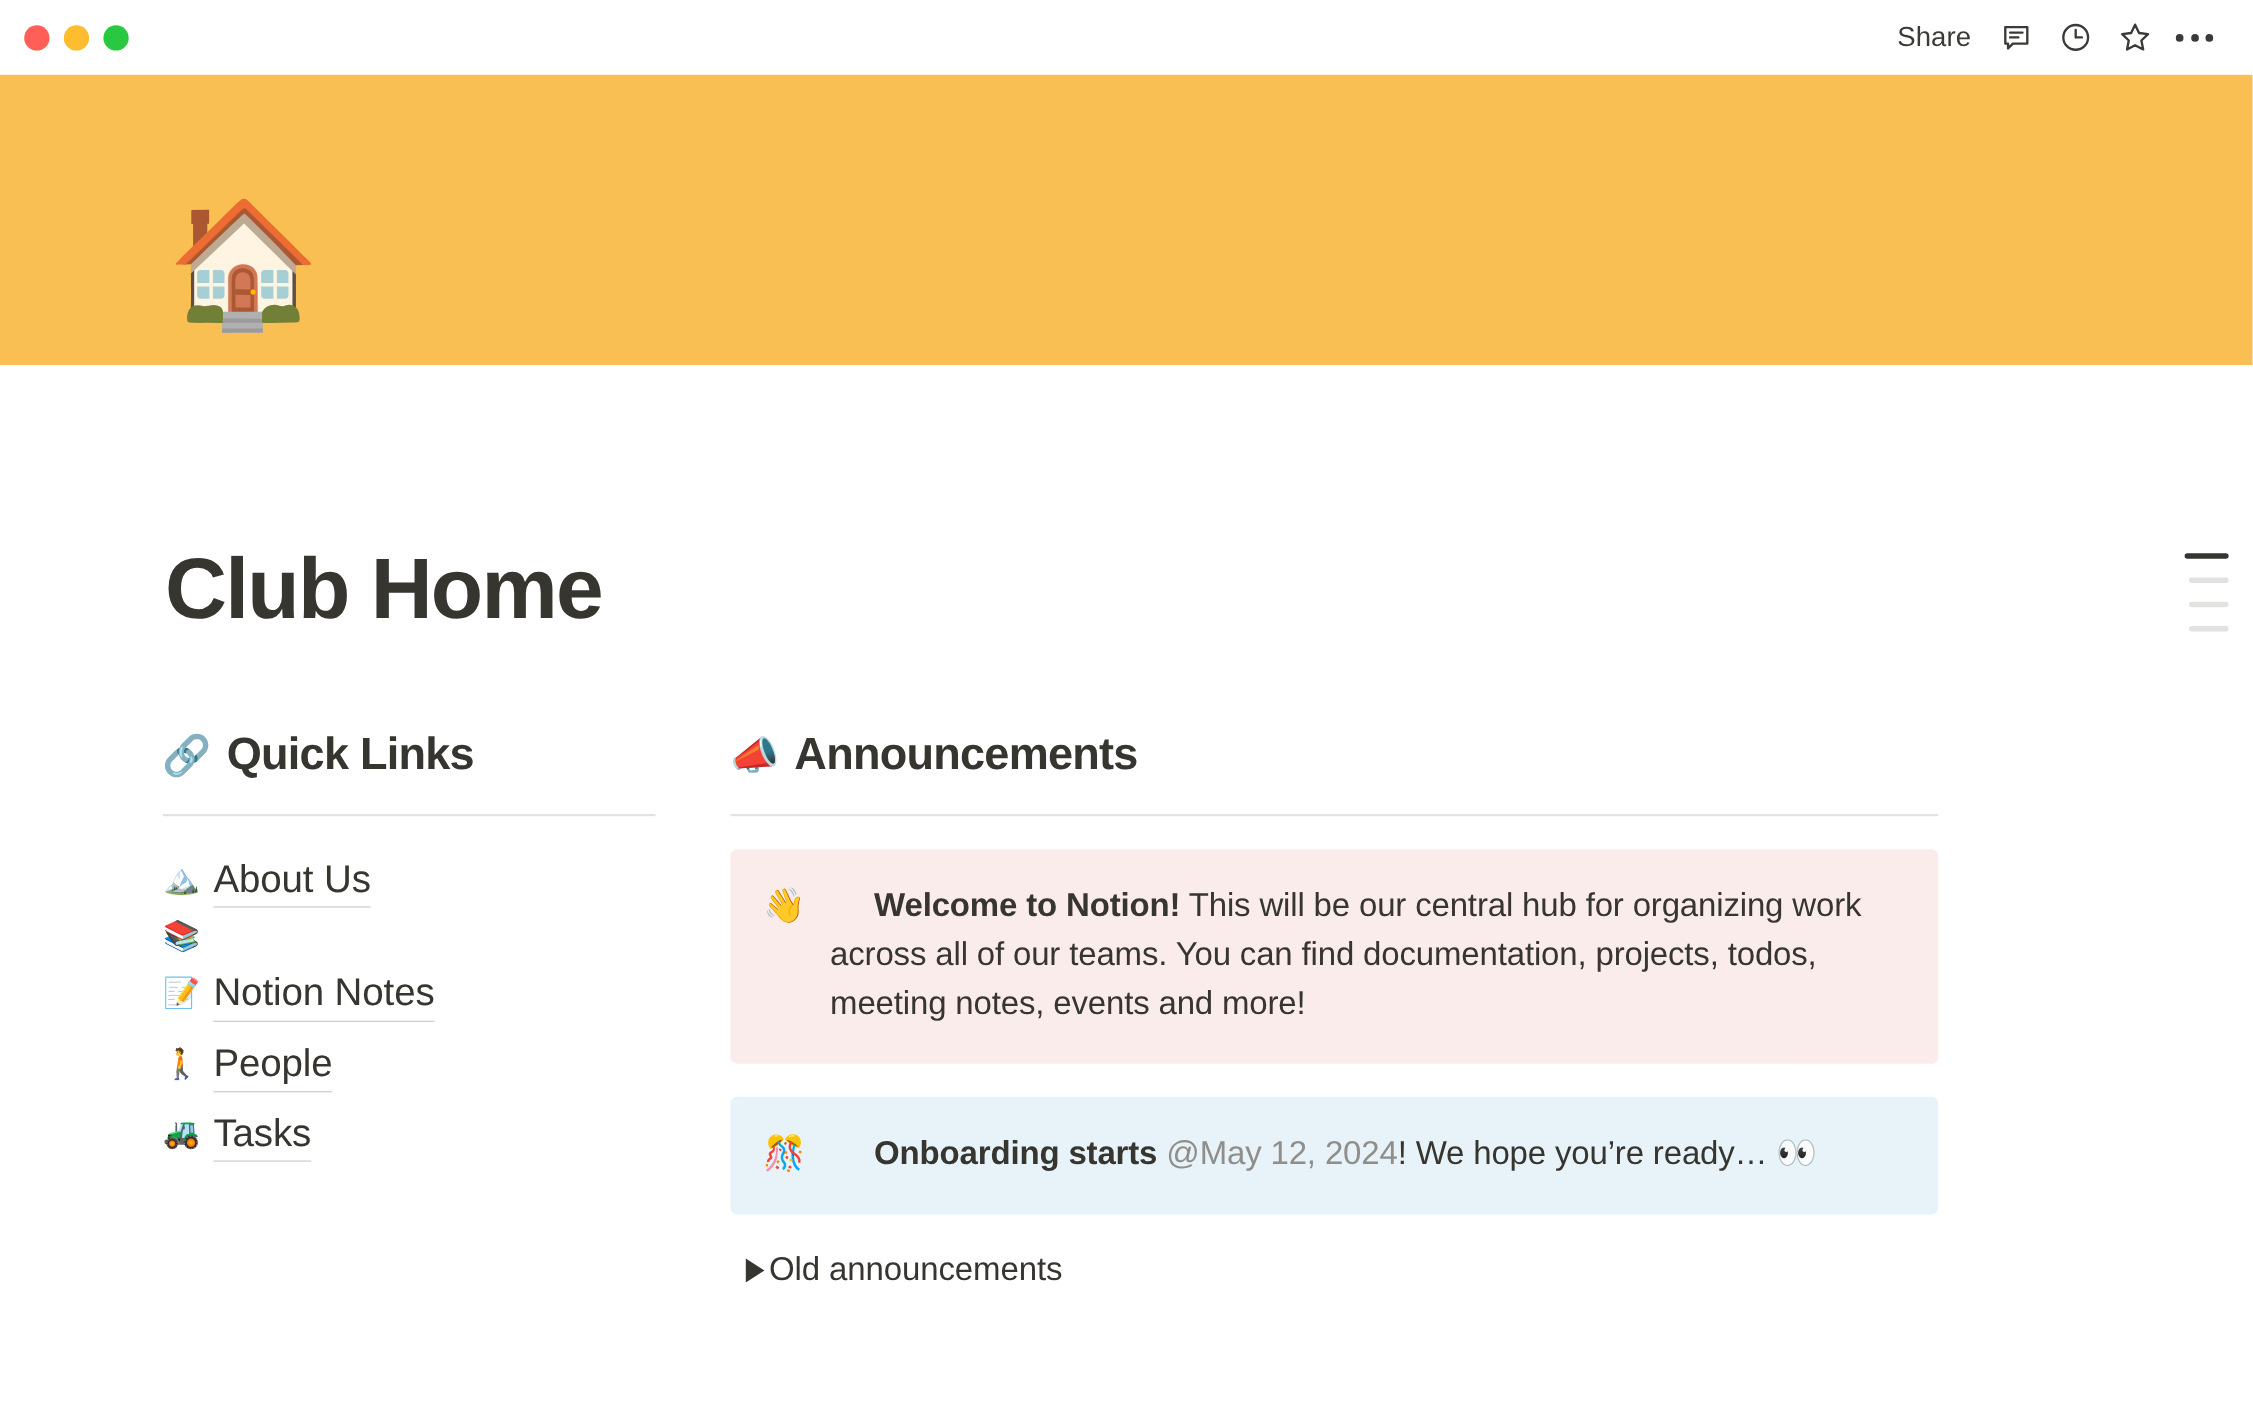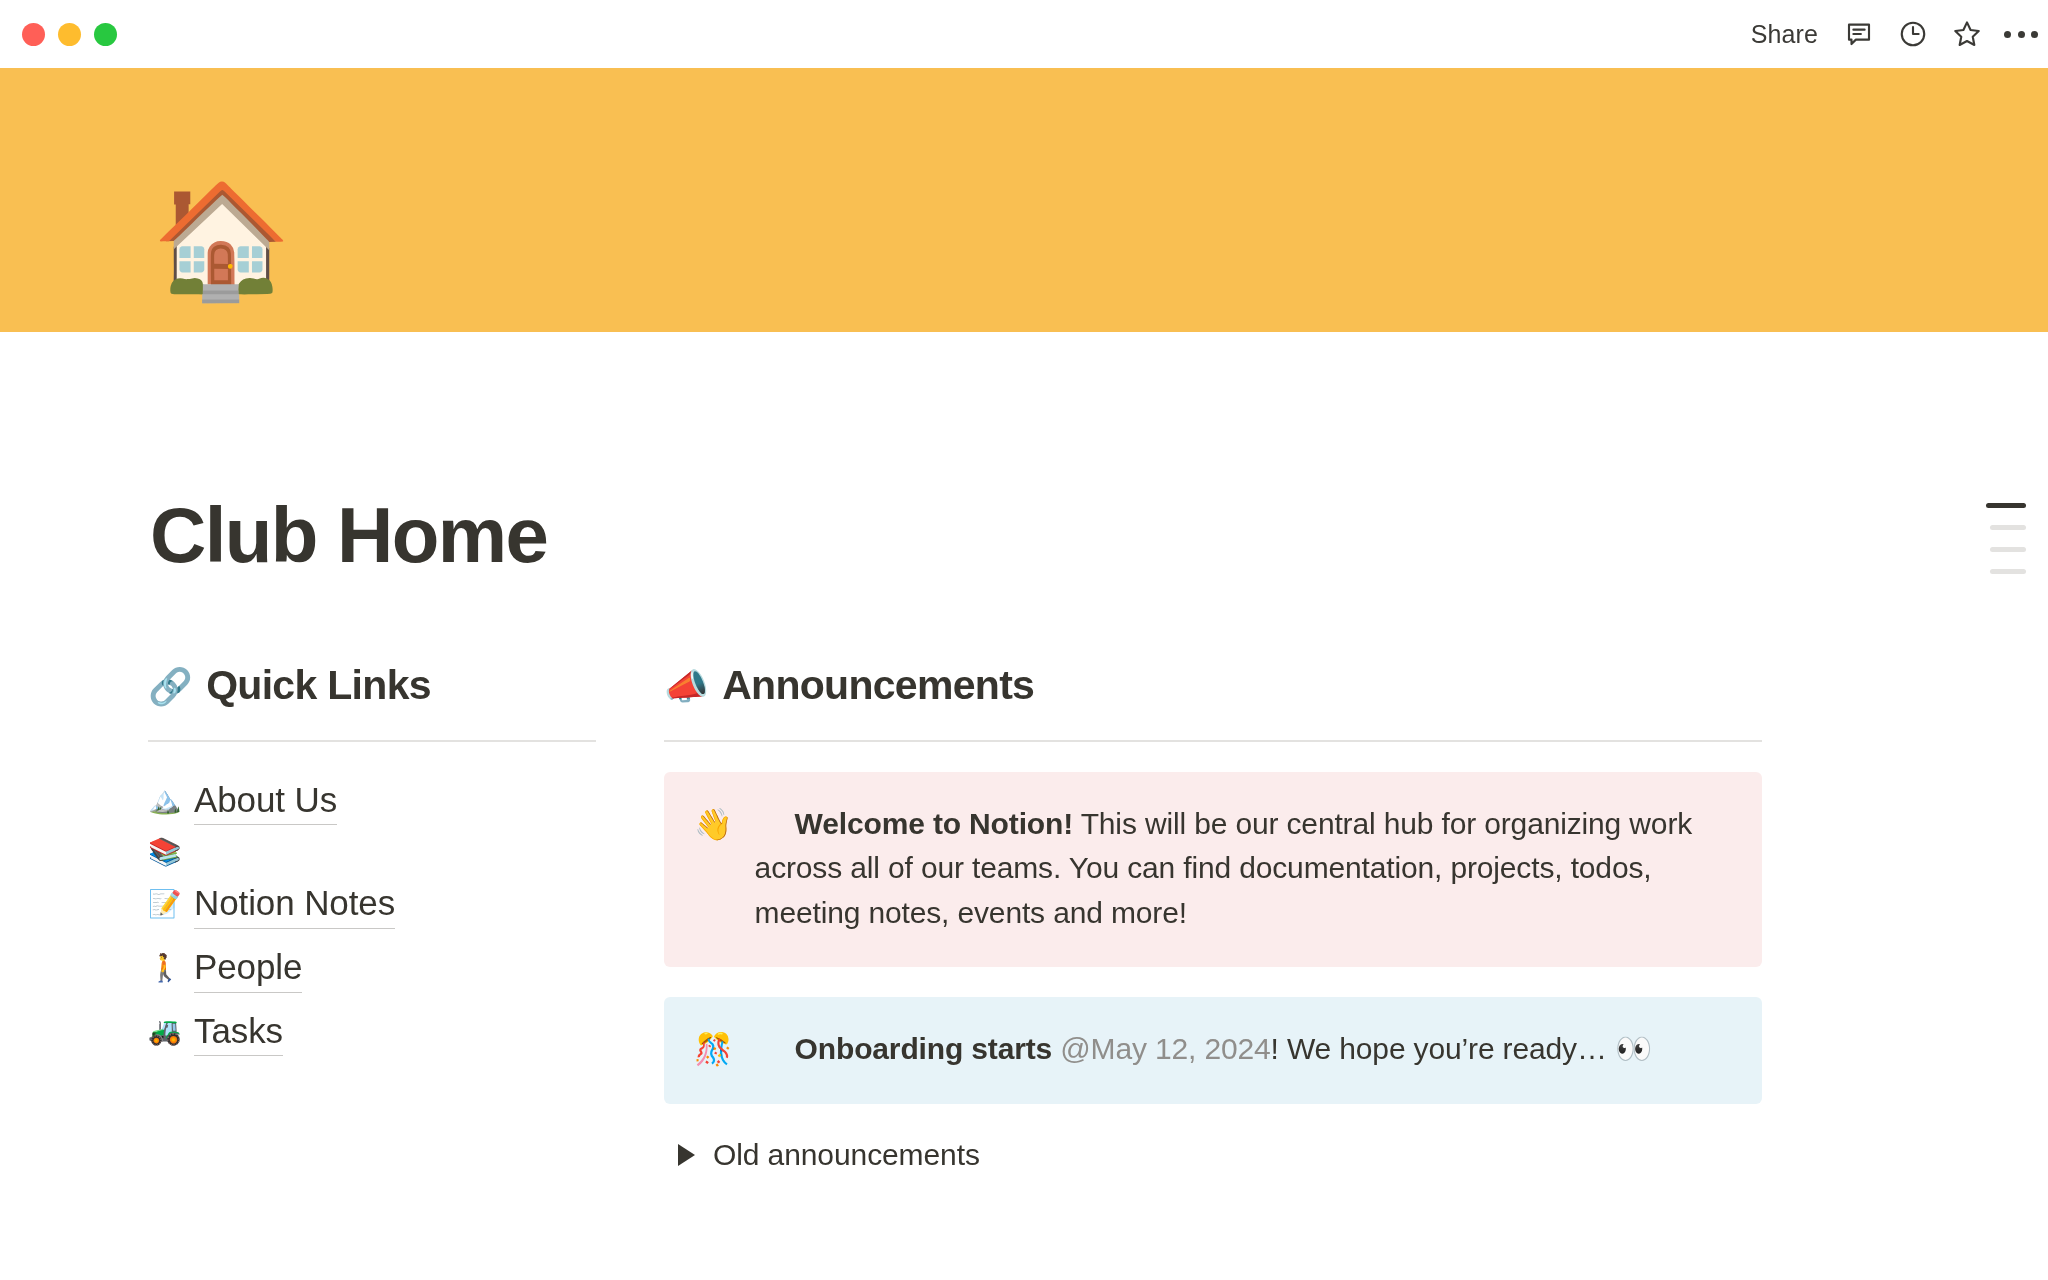--- a/index.html
+++ b/index.html
@@ -45,20 +45,21 @@
   }
   .tl-red    { background: #FF5F57; }
   .tl-yellow { background: #FEBC2E; }
   .tl-green  { background: #28C840; }
 
   .titlebar-right {
     margin-left: auto;
     display: flex;
     align-items: center;
     gap: 0px;
+    padding-right: 26px;
   }
   .share-btn {
     font-size: 25px;
     color: #3b3a36;
     padding: 7px 14px;
     border-radius: 5px;
     cursor: pointer;
     letter-spacing: .1px;
   }
   .ticon {
@@ -197,21 +198,21 @@
     color: #37352F;
     letter-spacing: -.15px;
   }
   .callout-text b { font-weight: bold; margin-left: 40px; }
   .mention-date { color: #908E8B; }
   .inline-emoji { font-family: "DejaVu Sans", sans-serif; }
 
   .toggle-row {
     display: flex;
     align-items: center;
-    gap: 18px;
+    gap: 4px;
     margin-top: 34px;
     padding-left: 8px;
     cursor: pointer;
     text-align: right;
   }
   .toggle-arrow {
     width: 0; height: 0;
     border-left: 17px solid #37352F;
     border-top: 11px solid transparent;
     border-bottom: 11px solid transparent;

